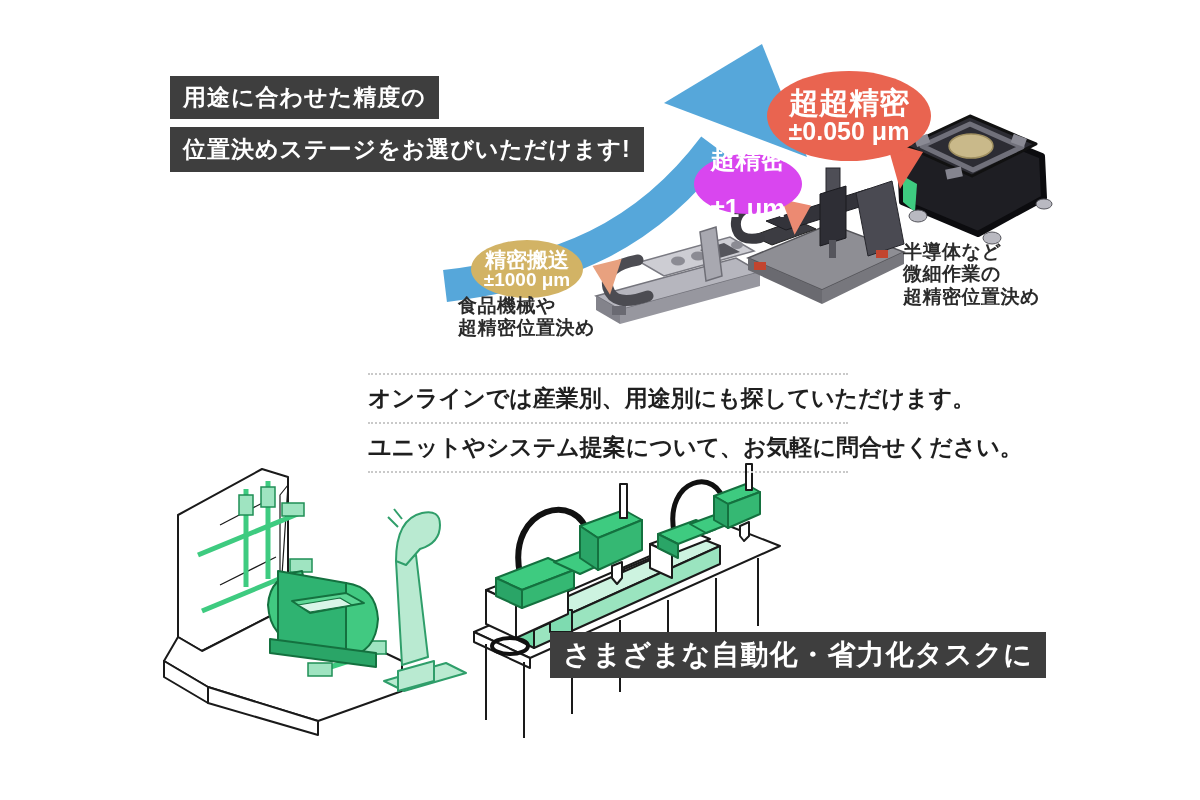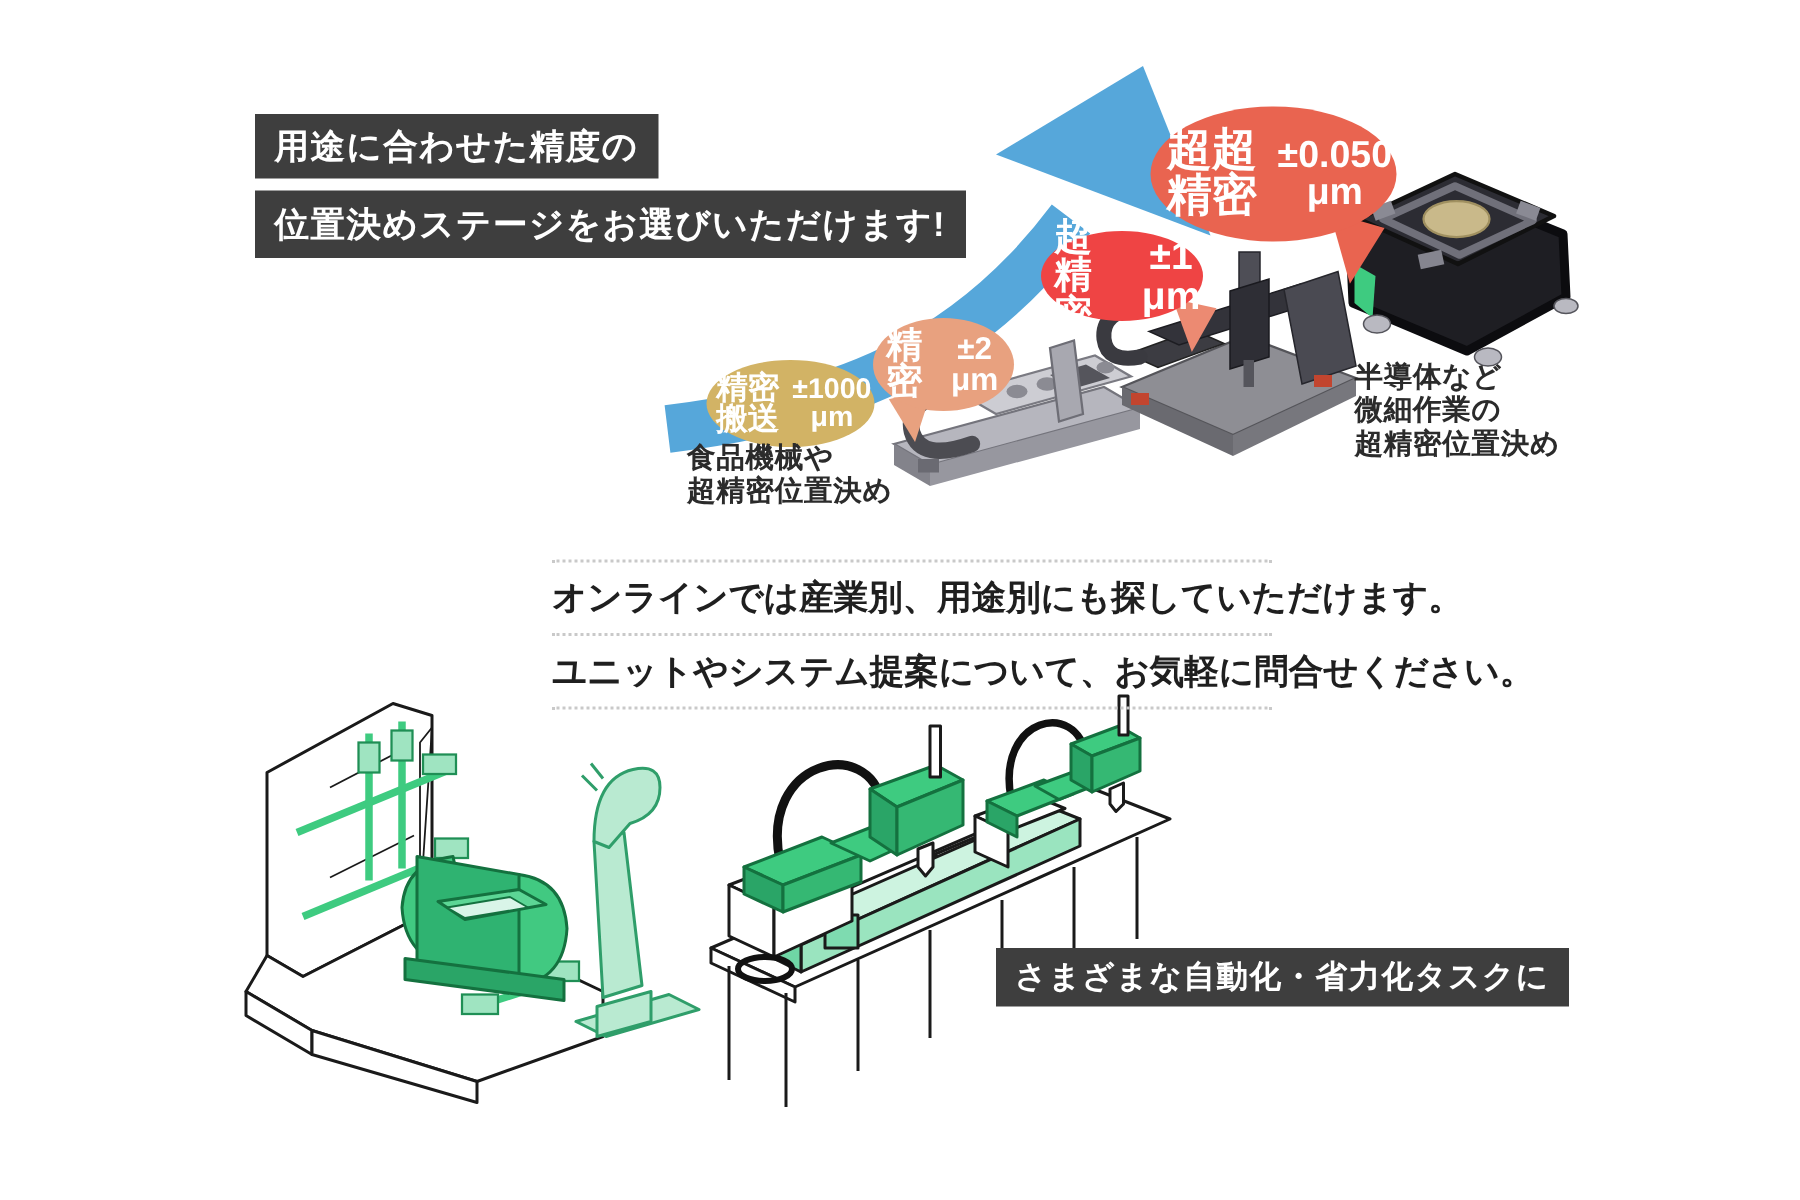--- a/index.html
+++ b/index.html
@@ -8,41 +8,41 @@
   .canvas {
     position:relative; width:1200px; height:800px; margin:0 auto;
     background:#fff; overflow:hidden;
   }
   .banner {
     position:absolute; background:#3e3e3e; color:#fff; font-weight:bold;
     white-space:nowrap; line-height:1; letter-spacing:1px;
   }
   .banner-top1 { left:170px; top:76px;  font-size:23px; padding:10px 13px; }
   .banner-top2 { left:170px; top:127px; font-size:23px; padding:11px 13px; }
-  .banner-bot1 { right:154px; top:632px; font-size:21px; padding:9px 13px; }
+  .banner-bot1 { right:154px; top:632px; font-size:28px; padding:9px 13px; }
   .banner-bot2 { right:154px; top:682px; font-size:21px; padding:8px 13px; }
 
   .top-art { position:absolute; left:430px; top:28px; width:650px; height:320px; }
   .bottom-art-left  { position:absolute; left:150px; top:455px; width:335px; height:295px; }
   .bottom-art-mid   { position:absolute; left:462px; top:462px; width:345px; height:300px; }
 
   .bubble {
     position:absolute; border-radius:50%; color:#fff; text-align:center;
-    display:flex; flex-direction:row; justify-content:center; align-items:center;
+    display:flex; flex-direction:column; justify-content:center; align-items:center;
     line-height:1.02; z-index:5; font-weight:bold;
   }
   .bubble .b-label { display:block; }
   .bubble .b-value { display:block; font-weight:bold; }
   .bubble-transfer { left:471px; top:240px; width:112px; height:58px; background:#d2b365; }
   .bubble-transfer .b-label { font-size:21px; }
   .bubble-transfer .b-value { font-size:19px; }
   .bubble-precision { left:582px; top:212px; width:94px; height:62px; background:#e8a17f; }
   .bubble-precision .b-label { font-size:24px; }
   .bubble-precision .b-value { font-size:21px; }
-  .bubble-high { left:694px; top:154px; width:108px; height:60px; background:#ef4444;gap:23px; }
+  .bubble-high { left:694px; top:154px; width:108px; height:60px; background:#d946ef;gap:23px; }
   .bubble-high .b-label { font-size:25px; }
   .bubble-high .b-value { font-size:26px; }
   .bubble-ultra { left:767px; top:71px; width:164px; height:90px; background:#e96450; }
   .bubble-ultra .b-label { font-size:30px; }
   .bubble-ultra .b-value { font-size:25px; }
 
   .tail { position:absolute; width:0; height:0; z-index:4; }
   .tail-precision { left:596px; top:262px; border-left:10px solid transparent;
     border-right:20px solid transparent; border-top:32px solid #e8a17f; transform:rotate(-14deg); }
   .tail-high { left:778px; top:202px; border-left:20px solid transparent;
@@ -123,24 +123,20 @@
       <ellipse cx="992" cy="238" rx="9" ry="6" fill="#b9b9c1" stroke="#55555c"></ellipse>
       <ellipse cx="1044" cy="204" rx="8" ry="5" fill="#b9b9c1" stroke="#55555c"></ellipse>
     </g>
   </svg>
 
   <div class="bubble bubble-transfer">
     <span class="b-label">精密搬送</span>
     <span class="b-value">±1000 μm</span>
   </div>
   <div class="tail tail-precision"></div>
-  <div class="bubble bubble-precision">
-    <span class="b-label">精密</span>
-    <span class="b-value">±2 μm</span>
-  </div>
   <div class="tail tail-high"></div>
   <div class="bubble bubble-high">
     <span class="b-label">超精密</span>
     <span class="b-value">±1 μm</span>
   </div>
   <div class="tail tail-ultra"></div>
   <div class="bubble bubble-ultra">
     <span class="b-label">超超精密</span>
     <span class="b-value">±0.050 μm</span>
   </div>

